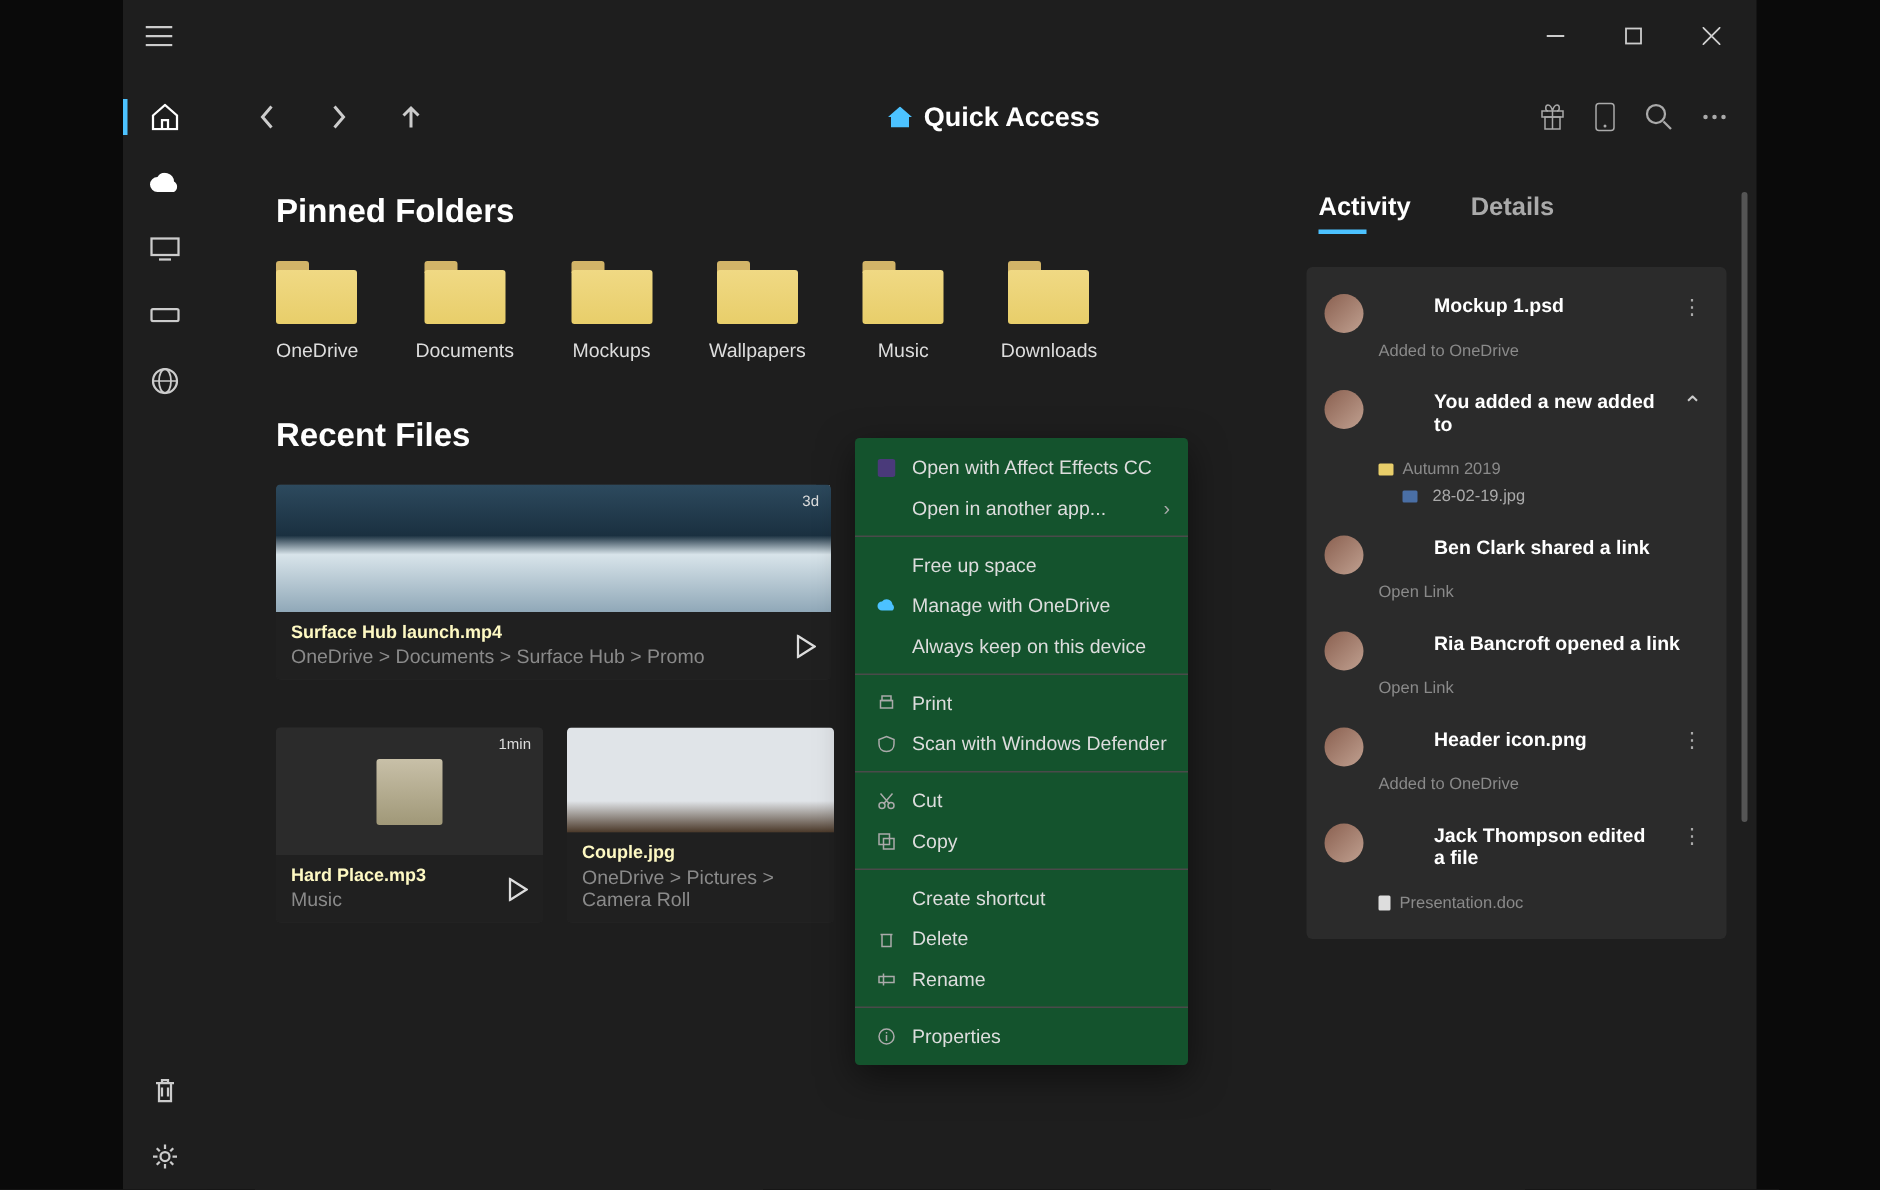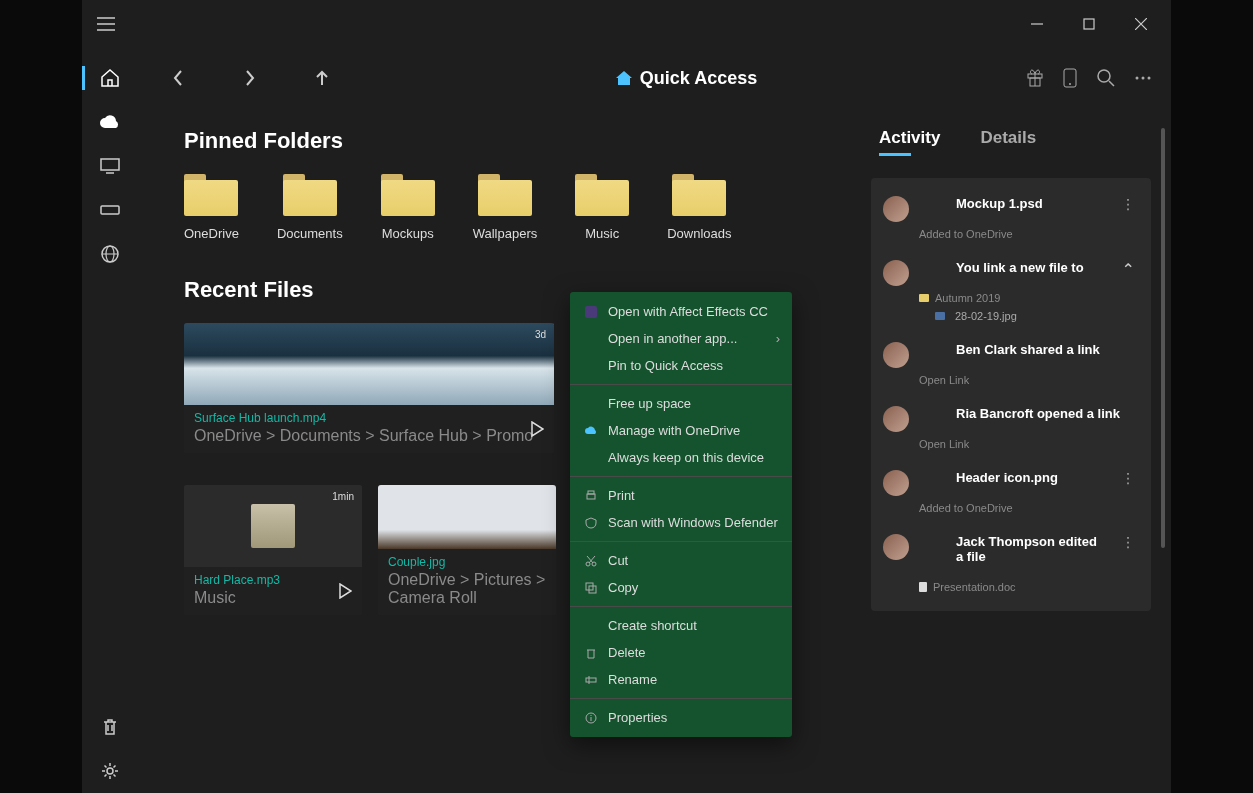--- a/index.html
+++ b/index.html
@@ -74,21 +74,20 @@
     width: 3px;
     background: #4cc2ff;
   }
   .sidebar-spacer { flex: 1; }
   .toolbar {
     height: 60px;
     display: flex;
     align-items: center;
     padding-left: 72px;
     padding-right: 20px;
-    gap: 24px;
   }
   .nav-btn {
     width: 48px;
     height: 48px;
     display: flex;
     align-items: center;
     justify-content: center;
     color: #ccc;
   }
   .toolbar-center {
@@ -206,25 +205,25 @@
   .thumb.portrait {
     background: linear-gradient(180deg, #e0e4e8 70%, #4a3828 100%);
   }
   .item-footer {
     padding: 6px 10px 8px;
     background: rgba(30,30,30,0.85);
     position: relative;
   }
   .item-name {
     font-size: 12px;
-    color: #14b8a6;
-    font-weight: 400;
+    color: #fef9c3;
+    font-weight: 700;
   }
   .item-path {
-    font-size: 16px;
+    font-size: 13px;
     color: #8a8a8a;
     margin-top: 2px;
   }
   .play-icon {
     position: absolute;
     right: 10px;
     top: 50%;
     transform: translateY(-50%);
   }
   .duration-badge {
@@ -608,21 +607,21 @@
         <div class="avatar"></div>
         <div class="activity-content">
           <div class="activity-title">Mockup 1.psd</div>
           <div class="activity-sub">Added to OneDrive</div>
         </div>
         <div class="dots">⋮</div>
       </div>
       <div class="activity-item">
         <div class="avatar"></div>
         <div class="activity-content">
-          <div class="activity-title">You link a new file to</div>
+          <div class="activity-title">You added a new added to</div>
           <div class="activity-sub">
               <span class="mini-icon mini-folder"></span>
               <span>Autumn 2019</span>
             </div>
           <div class="activity-file">
               <span class="mini-icon mini-image"></span>
               <span>28-02-19.jpg</span>
             </div>
         </div>
         <div class="chevron">⌃</div>
@@ -671,24 +670,20 @@
           <rect width="12" height="12" fill="#4a3a7a" rx="2"></rect>
         </svg>
       </span>
       <span>Open with Affect Effects CC</span>
     </div>
     <div class="menu-item">
       <span class="menu-icon"></span>
       <span>Open in another app...</span>
       <span class="menu-arrow">›</span>
     </div>
-    <div class="menu-item">
-      <span class="menu-icon"></span>
-      <span>Pin to Quick Access</span>
-    </div>
     <div class="menu-sep"></div>
     <div class="menu-item">
       <span class="menu-icon"></span>
       <span>Free up space</span>
     </div>
     <div class="menu-item">
       <span class="menu-icon">
         <svg width="14" height="9">
           <path fill="#4cc2ff" d="M4 8a3 3 0 010-6 4 4 0 017 2 2.5 2.5 0 010 4z"></path>
         </svg>

